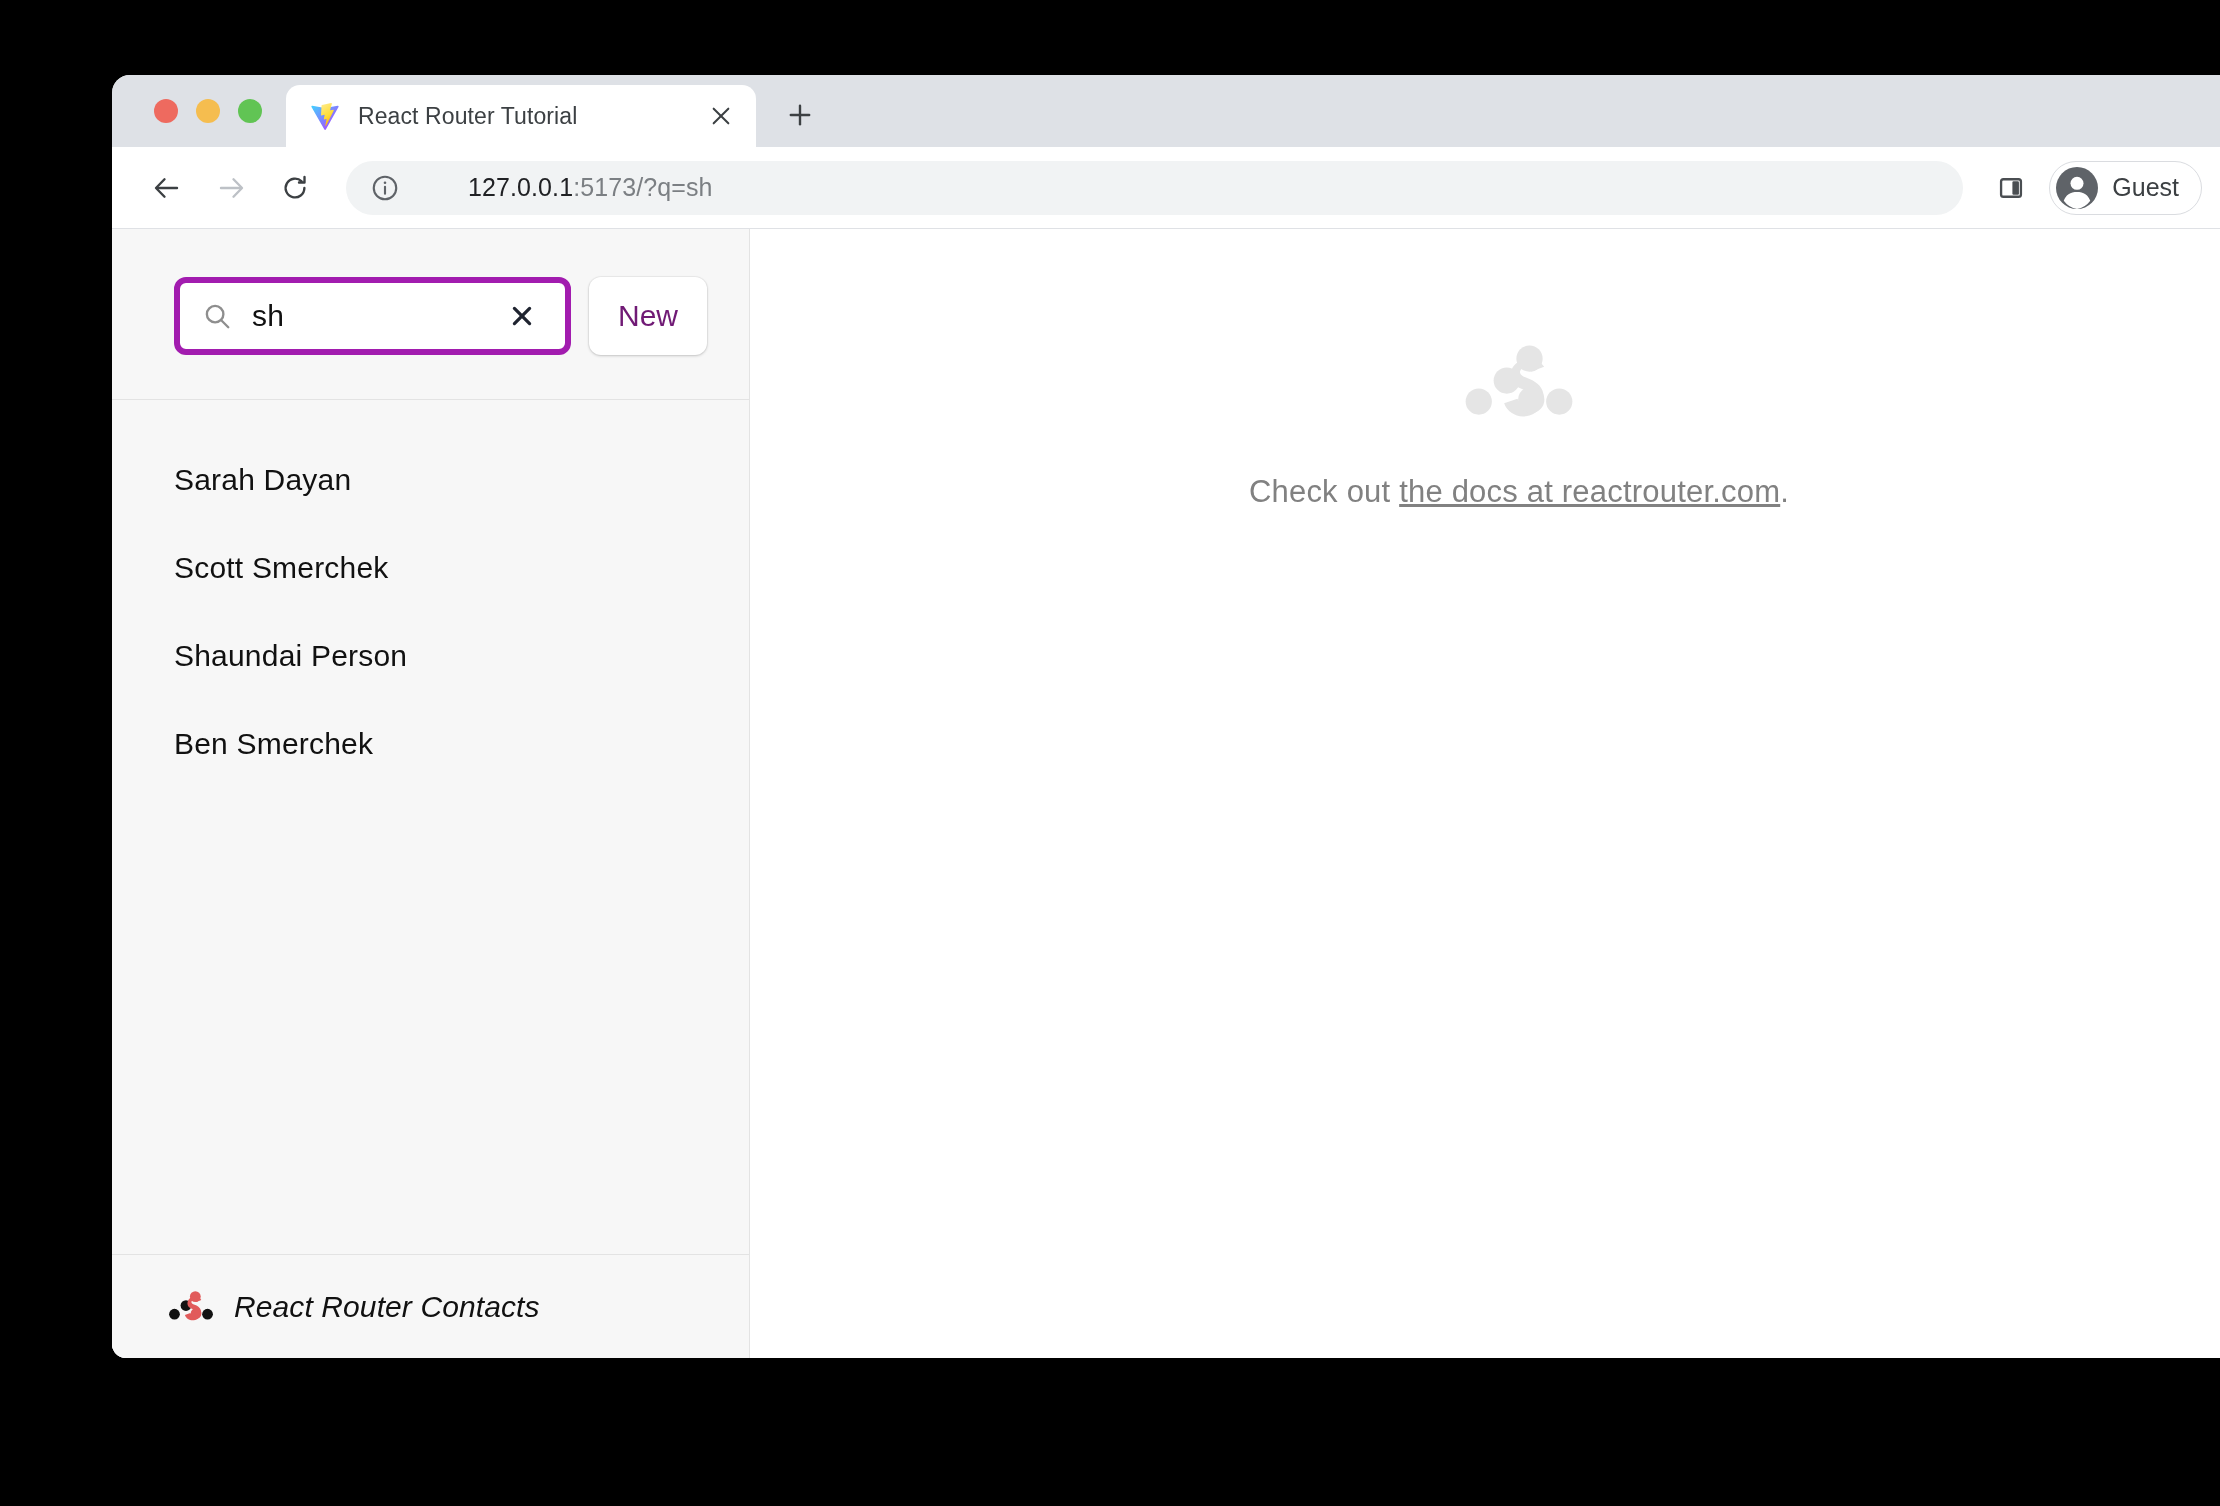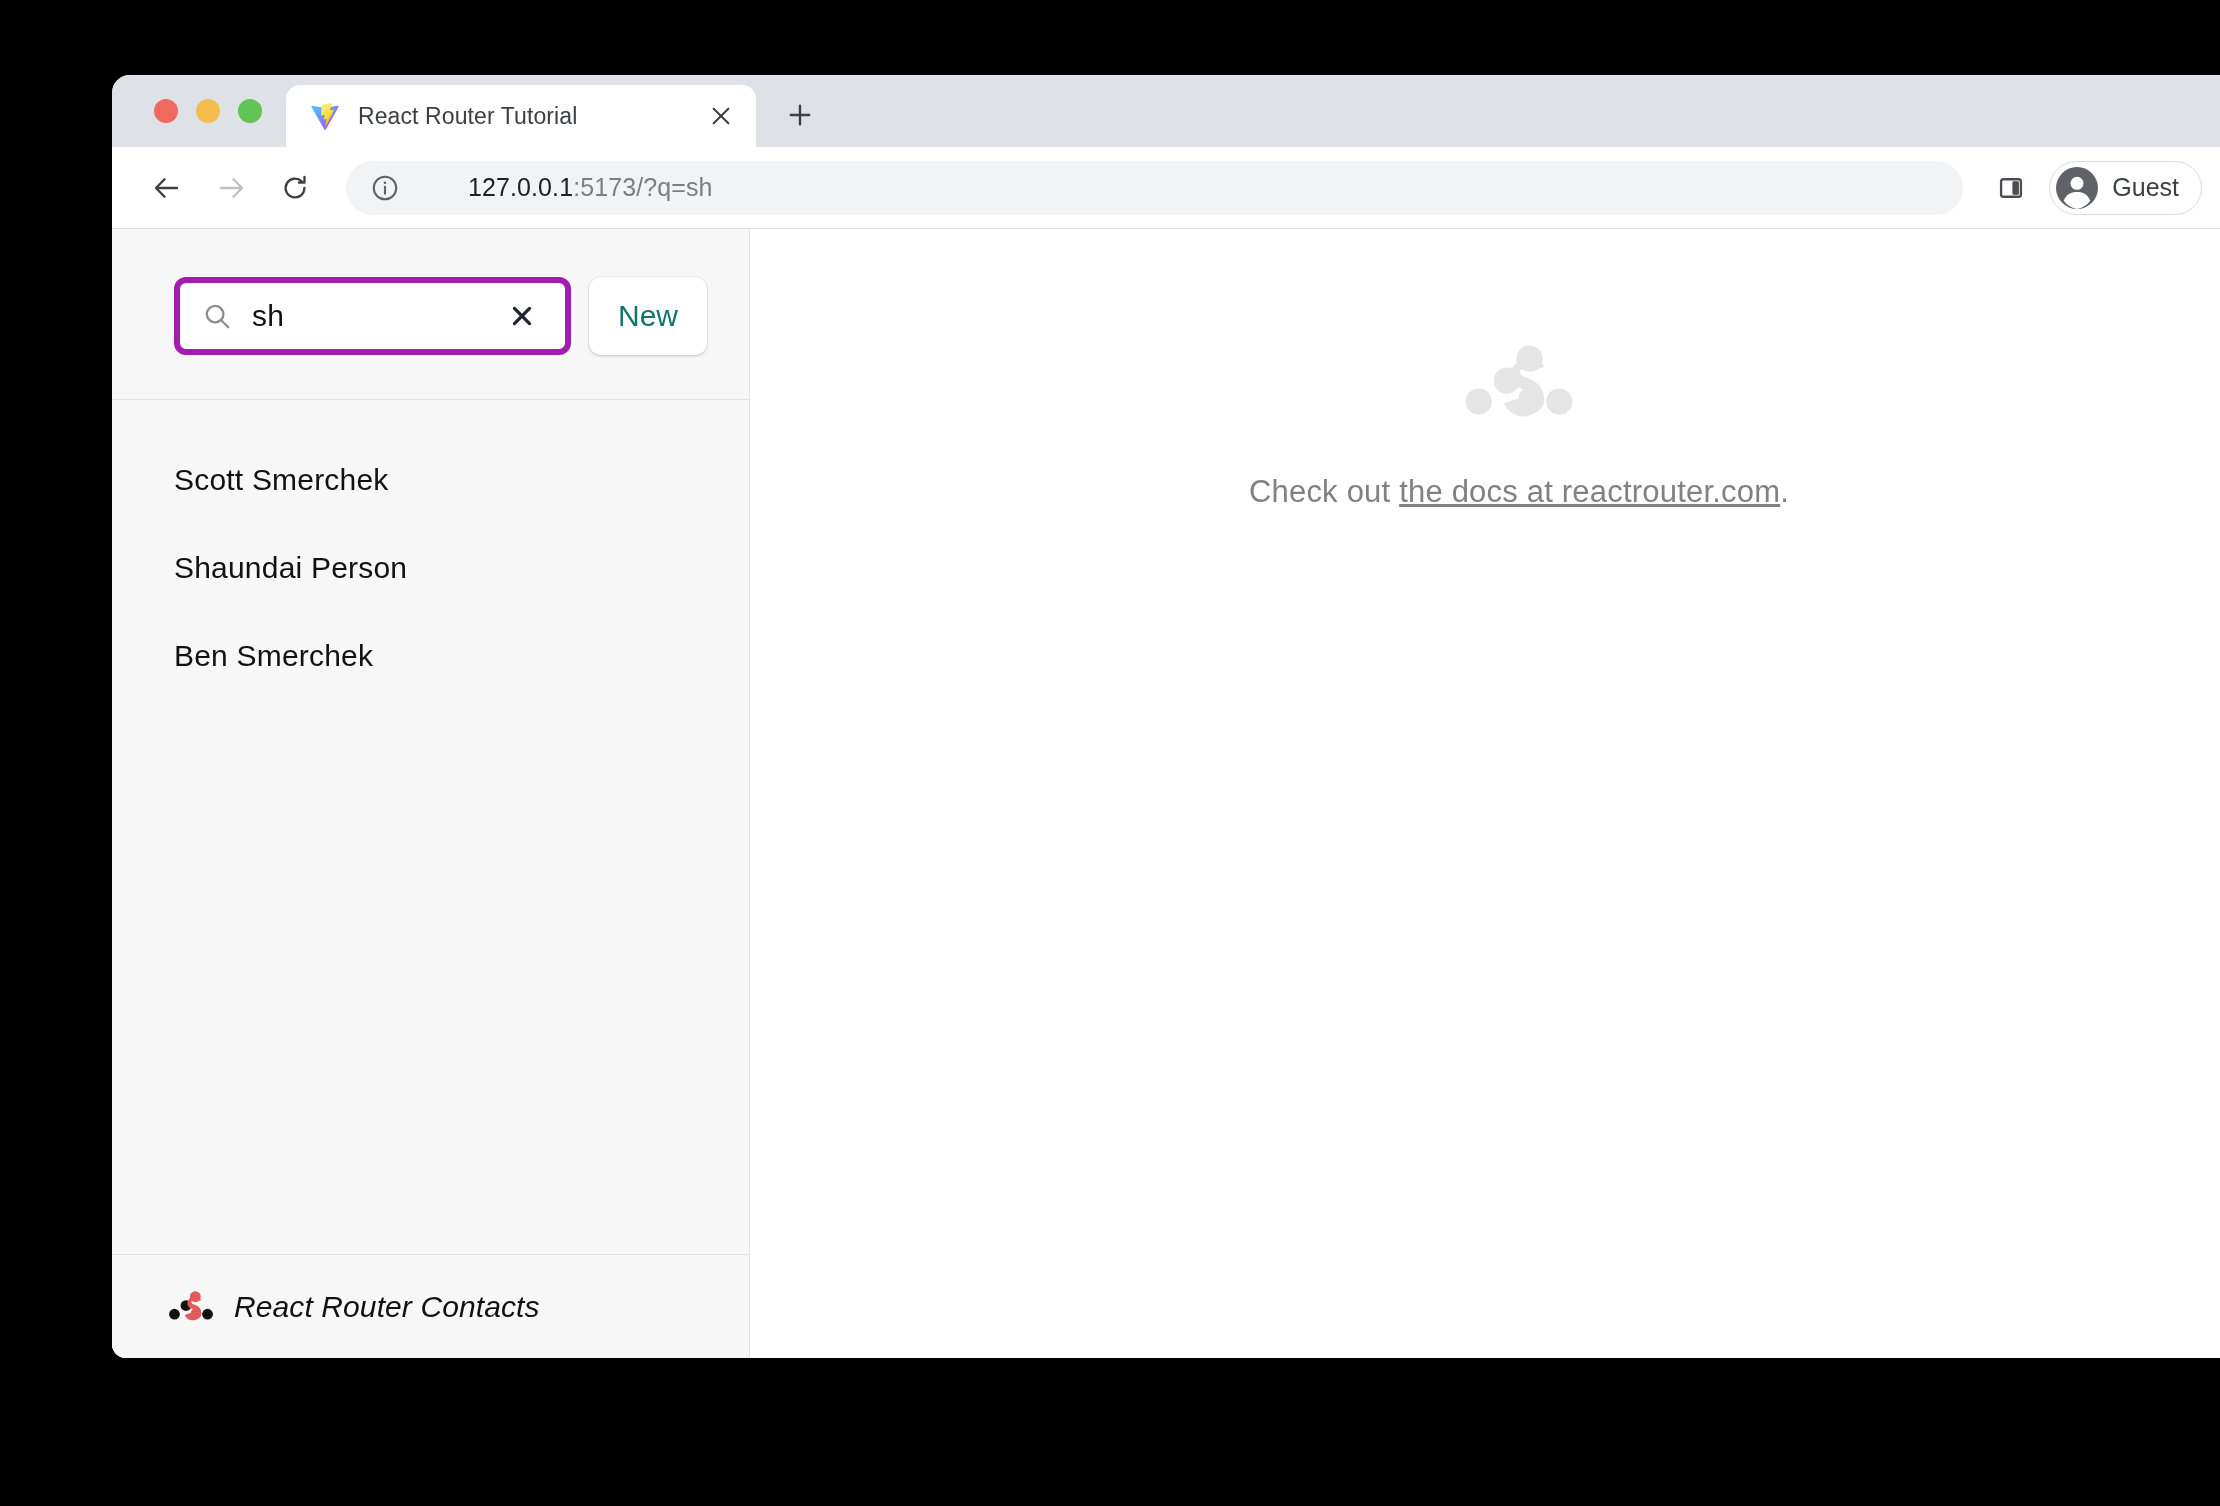--- a/index.html
+++ b/index.html
@@ -260,21 +260,21 @@
 
   .new-btn {
     flex: 0 0 auto;
     height: 78px;
     min-width: 118px;
     background: #ffffff;
     border: none;
     border-radius: 12px;
     box-shadow: 0 1px 3px rgba(0,0,0,0.18), 0 0 0 1px rgba(0,0,0,0.04);
     font-size: 30px;
-    color: #0f766e;
+    color: #701a75;
     display: flex;
     align-items: center;
     justify-content: center;
     padding: 0 22px;
     box-sizing: border-box;
     font-family: "Liberation Sans", sans-serif;
     cursor: pointer;
   }
 
   .contact-list {
@@ -462,20 +462,23 @@
                 <line x1="5" y1="5" x2="19" y2="19"></line>
                   <line x1="19" y1="5" x2="5" y2="19"></line>
               </svg>
             </div>
           </div>
           <button class="new-btn">New</button>
         </div>
 
         <ul class="contact-list">
           <li class="contact-item">
+            <a class="contact-link" href="#">Sarah Dayan</a>
+          </li>
+          <li class="contact-item">
             <a class="contact-link" href="#">Scott Smerchek</a>
           </li>
           <li class="contact-item">
             <a class="contact-link" href="#">Shaundai Person</a>
           </li>
           <li class="contact-item">
             <a class="contact-link" href="#">Ben Smerchek</a>
           </li>
         </ul>
 

